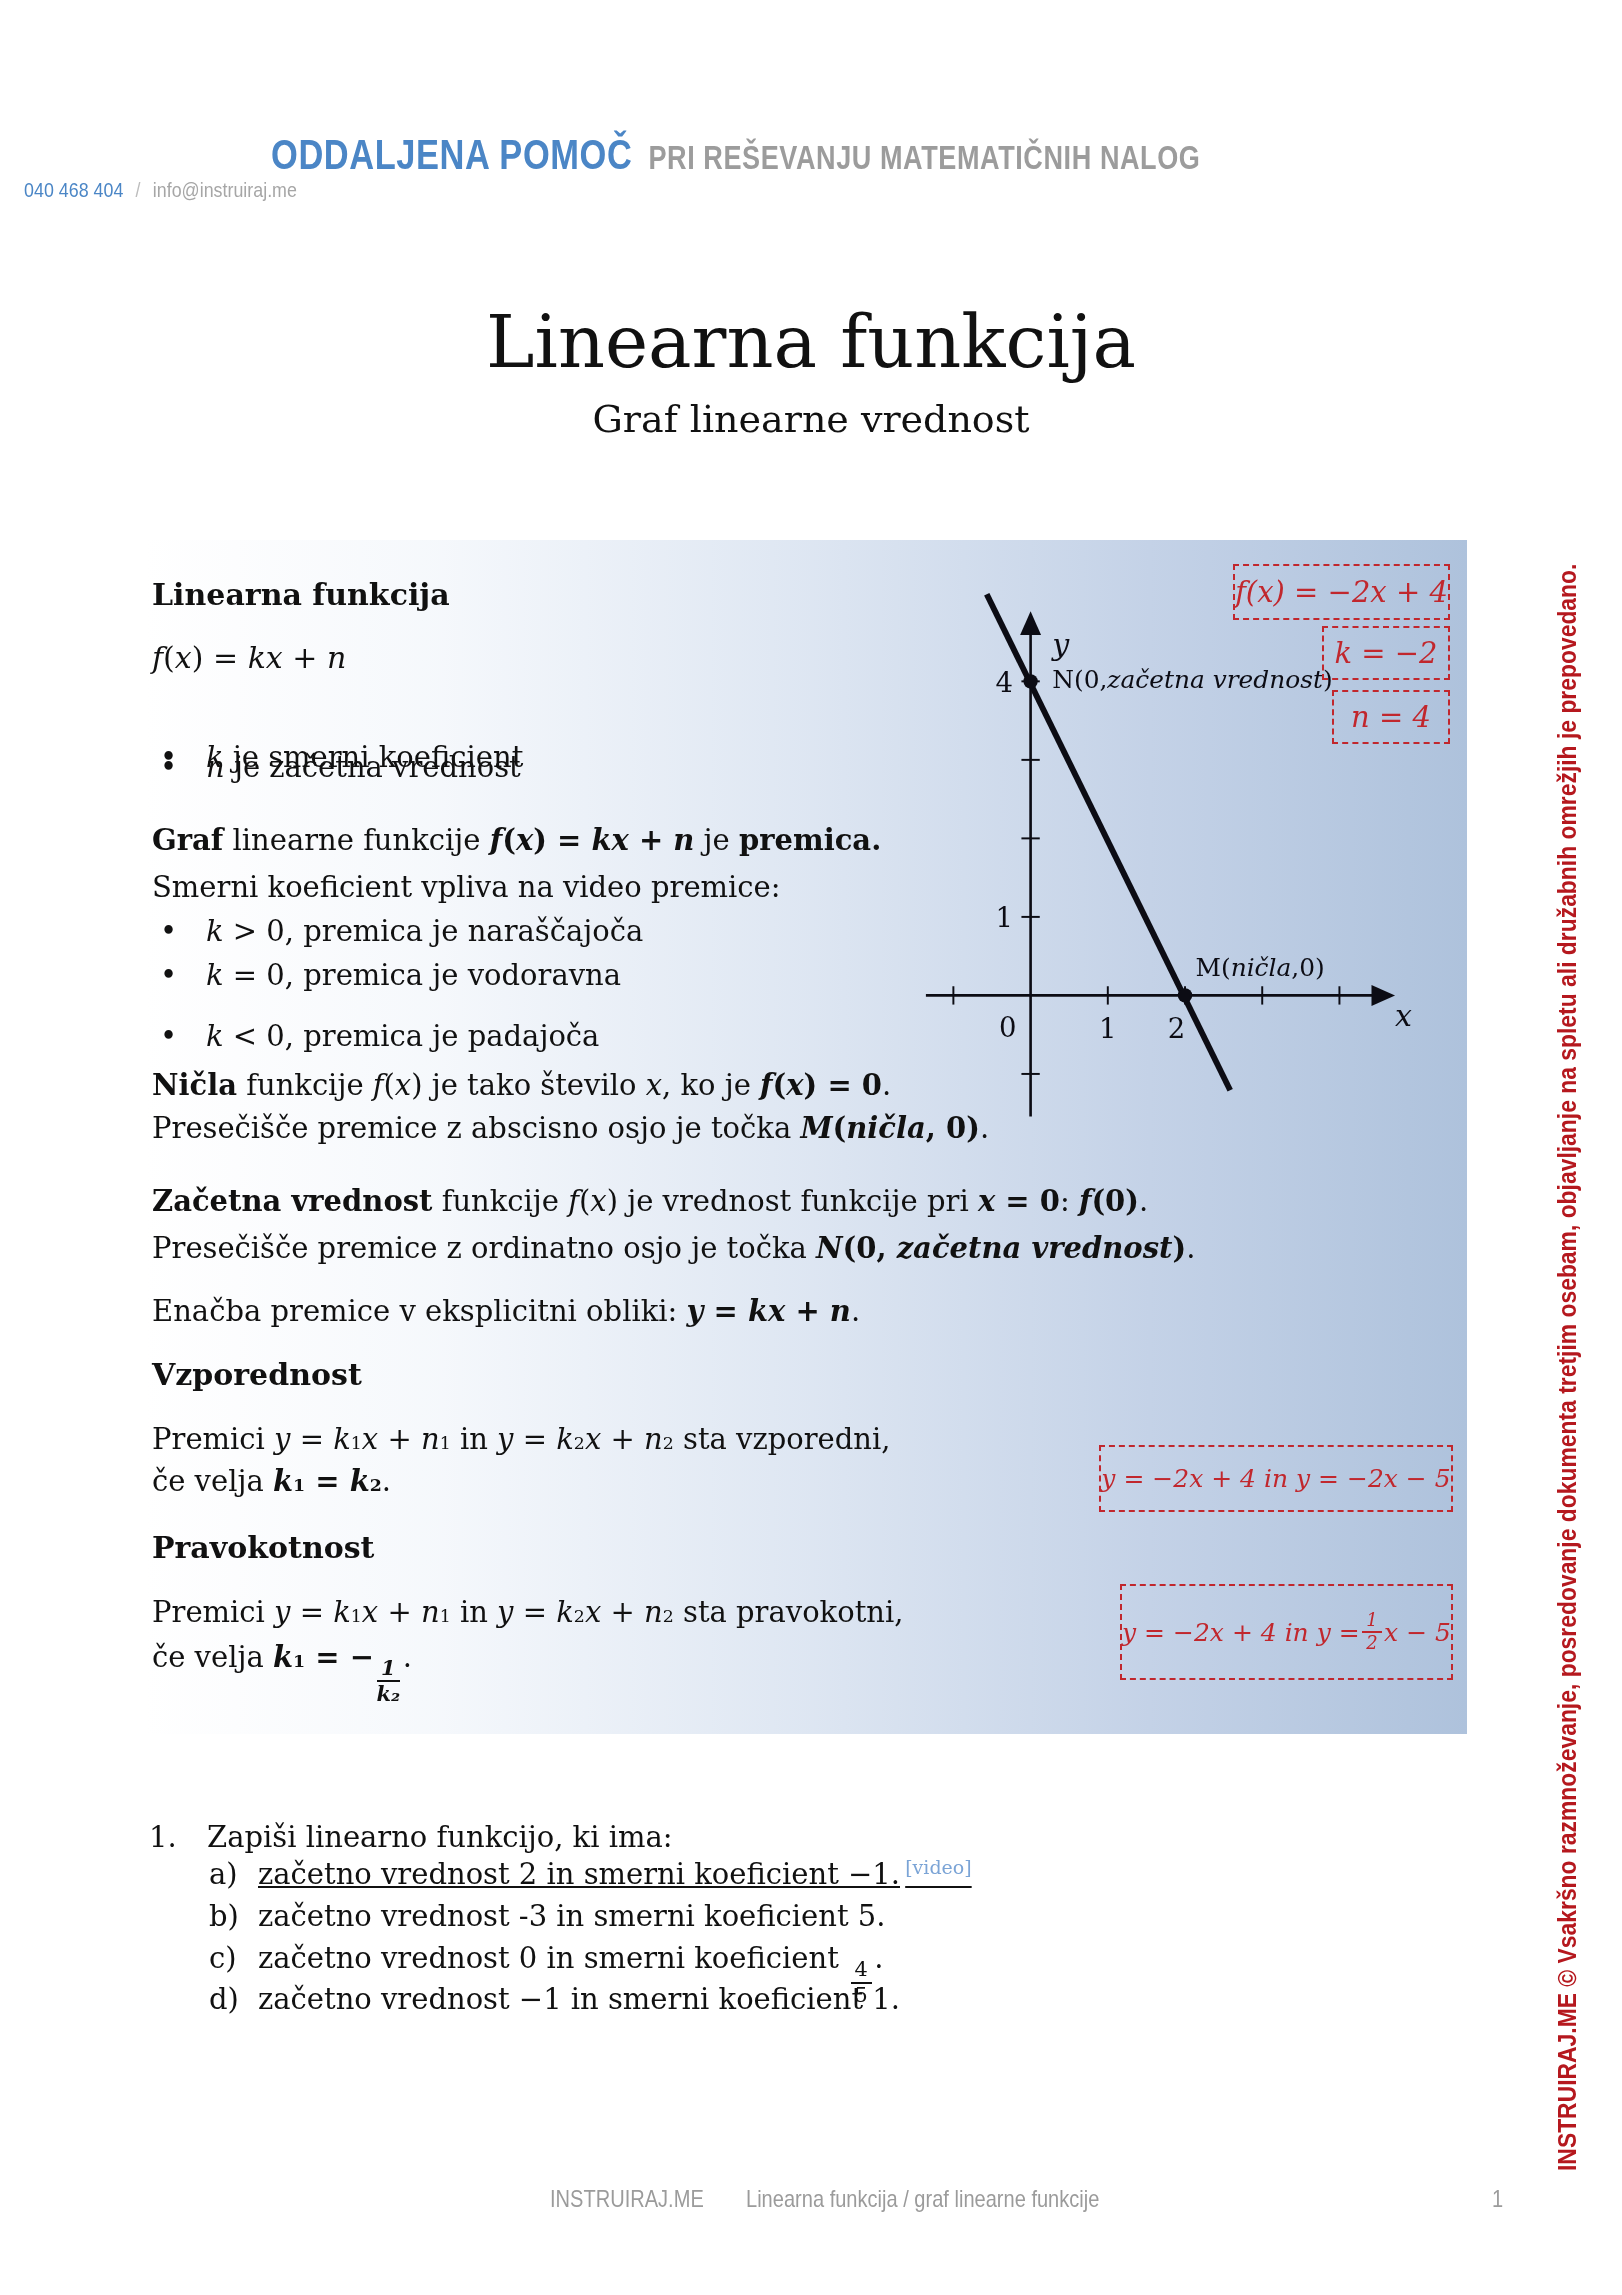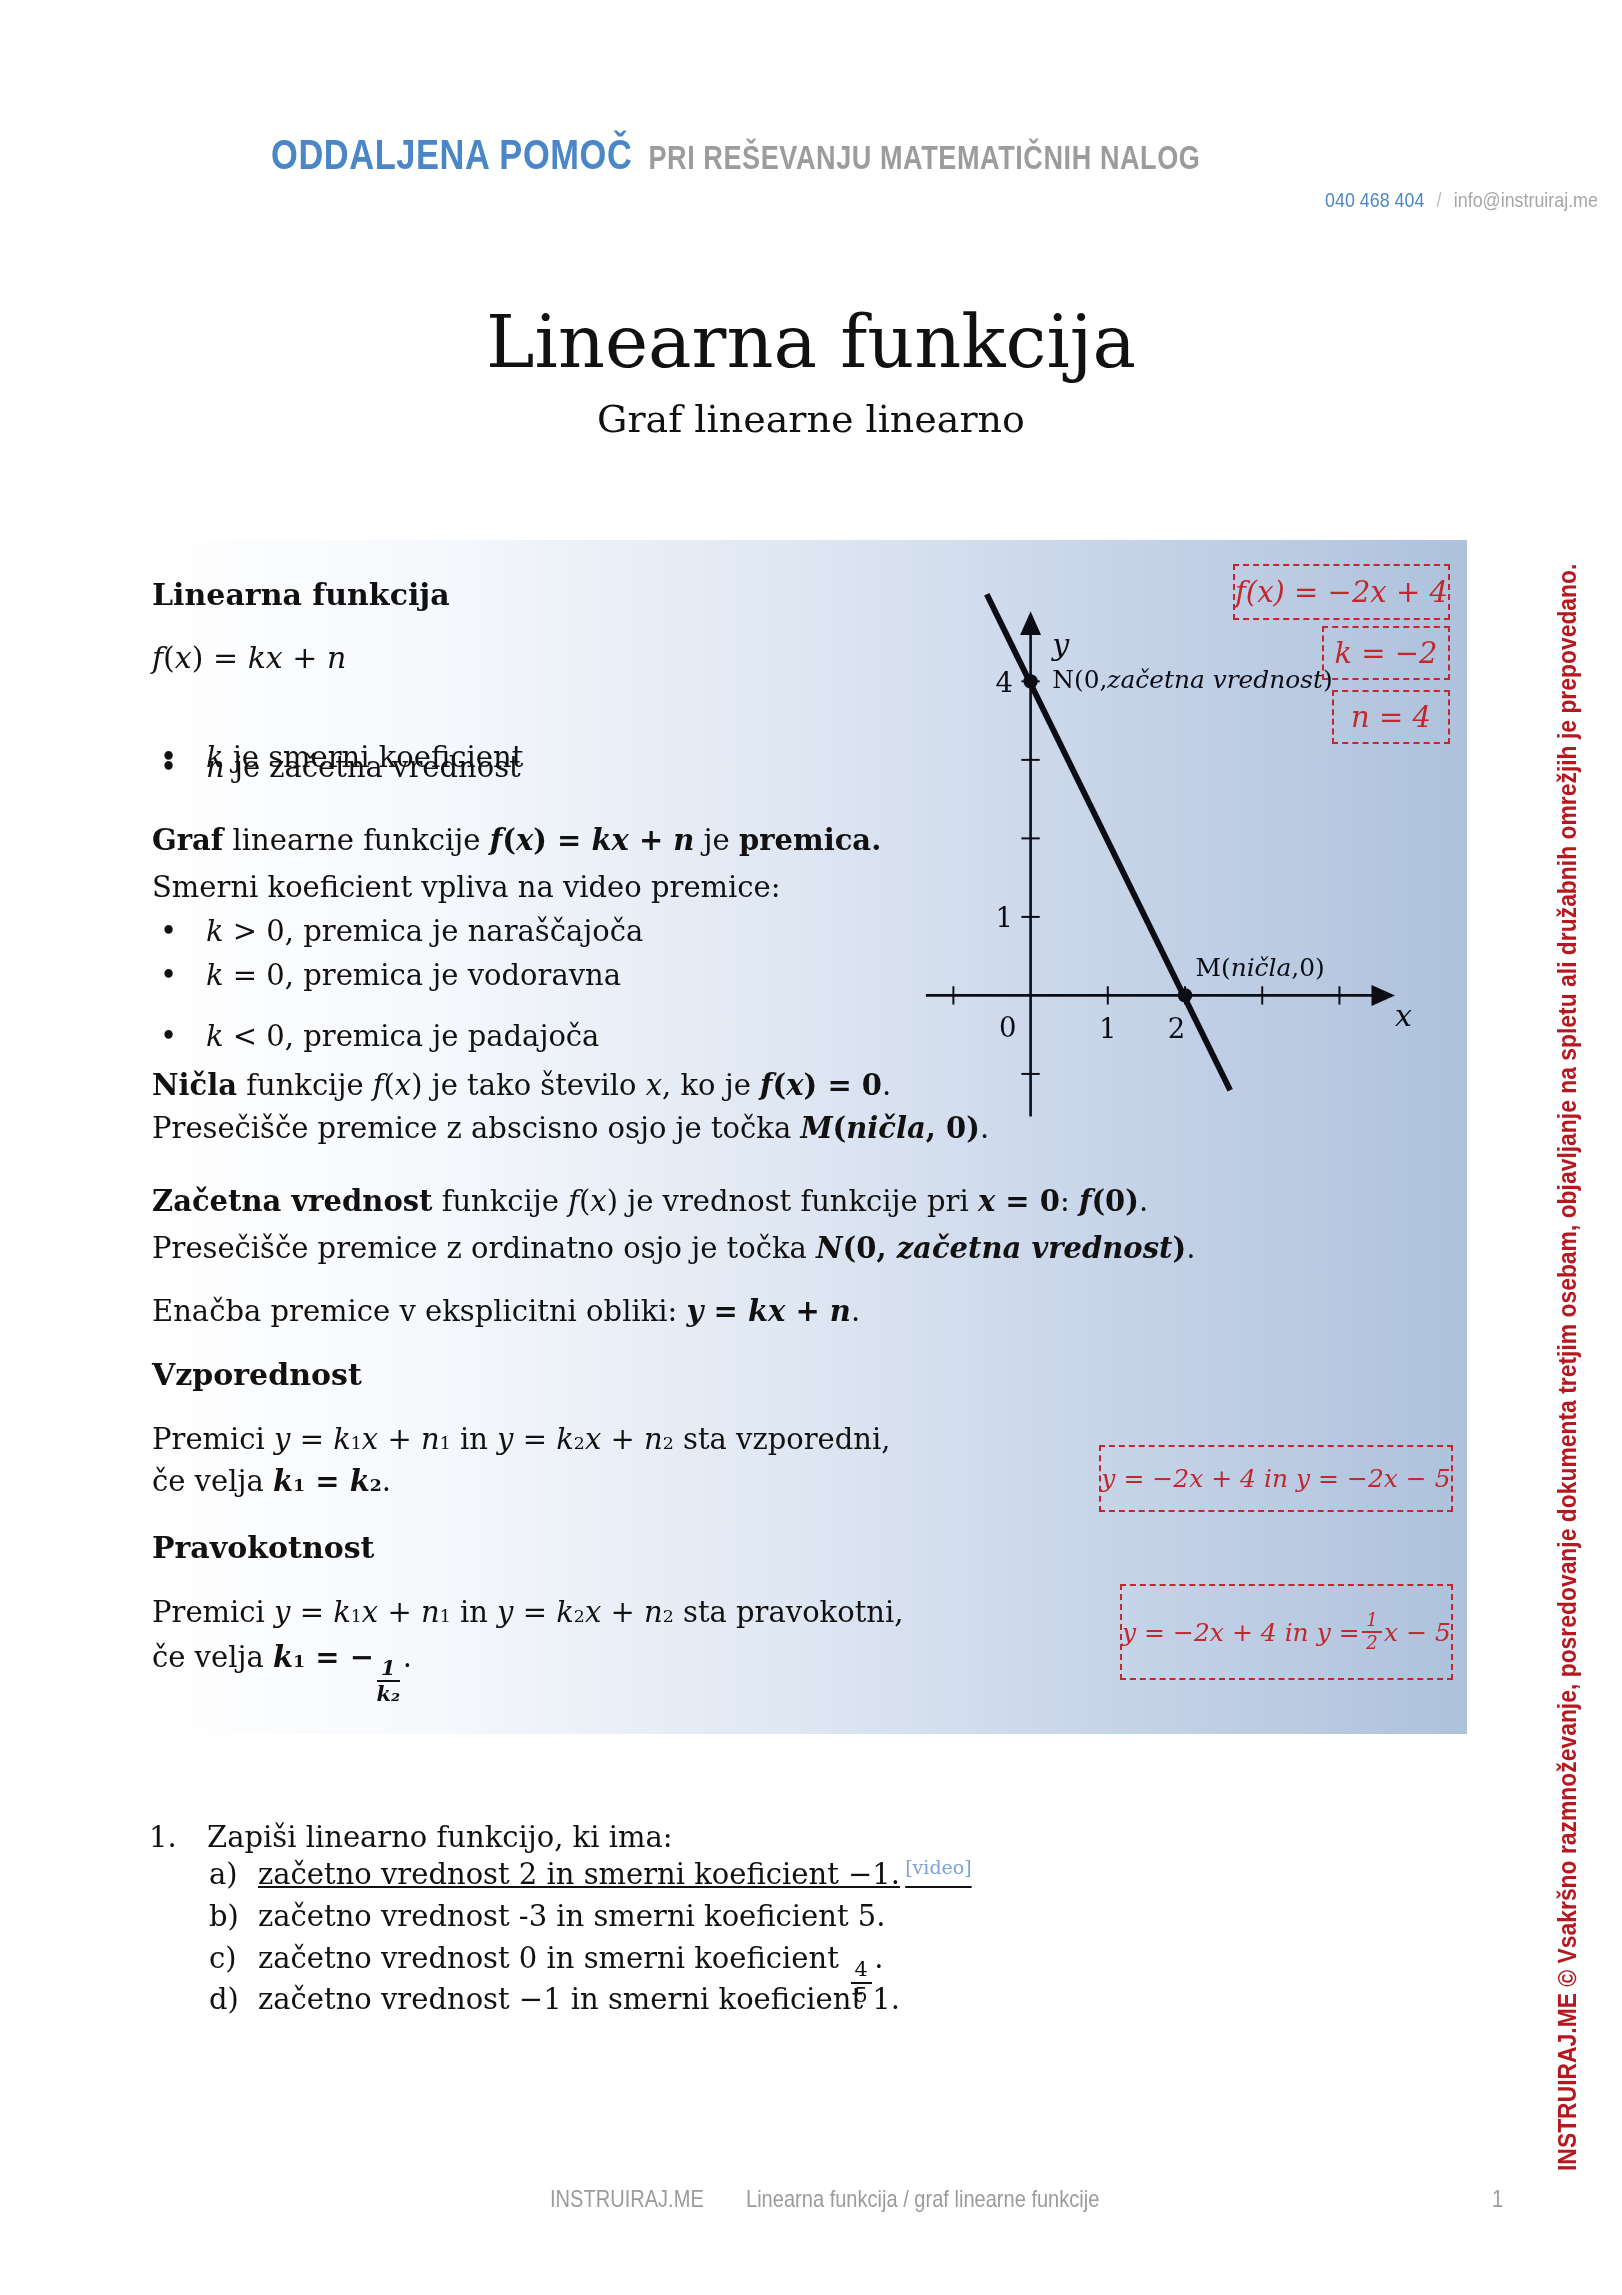--- a/index.html
+++ b/index.html
@@ -26,21 +26,21 @@
         vertical-align:-0.38em;line-height:1.05;font-size:72%;margin:0 2.6px;}
   .frac .fn{border-bottom:2px solid currentColor;padding:0 3.9px 1.3px;}
   .frac .fd{padding-top:1.3px;}
   .blt{display:inline-block;width:46px;}
   
   .hdr{top:131px;left:0;width:1472px;text-align:center;white-space:nowrap;}
   .hdr-inner{display:inline-block;transform:scaleX(0.82);transform-origin:center;
              font-family:"Liberation Sans",sans-serif;font-weight:bold;letter-spacing:0.7px;}
   .brand{font-size:42px;color:var(--blue);}
   .tagline{font-size:33px;color:var(--gray);margin-left:19.6px;}
-  .contact{top:188px;left:0;width:1622px;text-align:right;
+  .contact{top:178px;left:0;width:1622px;text-align:left;
            font-family:"Liberation Sans",sans-serif;font-size:21px;}
   .contact .inner{display:inline-block;transform:scaleX(0.85);}
   .phone{color:var(--blue);}
   .slash{color:#bdbdbd;margin:0 14.4px;}
   .email{color:#a6a6a6;}
   
   .title{top:302px;left:0;width:1622px;text-align:center;font-size:73px;line-height:1.1;}
   .subtitle{top:399px;left:0;width:1622px;text-align:center;font-size:38px;line-height:1.1;}
   
   .panel{left:145px;top:540px;width:1322px;height:1194px;
@@ -80,21 +80,21 @@
       <span class="brand">ODDALJENA POMOČ</span><span class="tagline">PRI REŠEVANJU MATEMATIČNIH NALOG</span>
     </span>
   </div>
   <div class="abs contact">
     <span class="inner">
       <span class="phone">040 468 404</span><span class="slash">/</span><span class="email">info@instruiraj.me</span>
     </span>
   </div>
 
   <div class="abs title">Linearna funkcija</div>
-  <div class="abs subtitle">Graf linearne linearno</div>
+  <div class="abs subtitle">Graf linearne vrednost</div>
 
   <div class="abs panel"></div>
 
   <div class="t h" style="left:152px;top:576px;">Linearna funkcija</div>
   <div class="t" style="left:152px;top:639px;font-size:30px;"><span class="i">f</span><span>(</span><span class="i">x</span><span>) = </span><span class="i">kx</span><span> + </span><span class="i">n</span></div>
 
   <div class="t" style="left:160px;top:739px;">
     <span class="blt">•</span><span><span class="i">k</span><span> je smerni koeficient</span></span>
   </div>
   <div class="t" style="left:160px;top:749px;">

